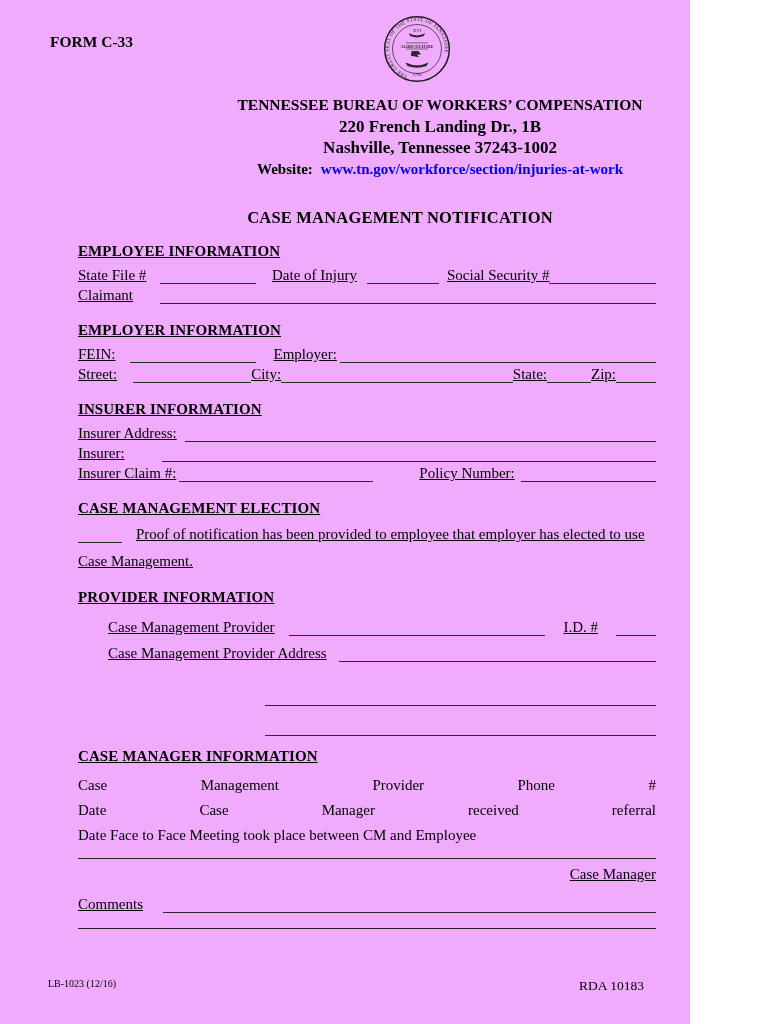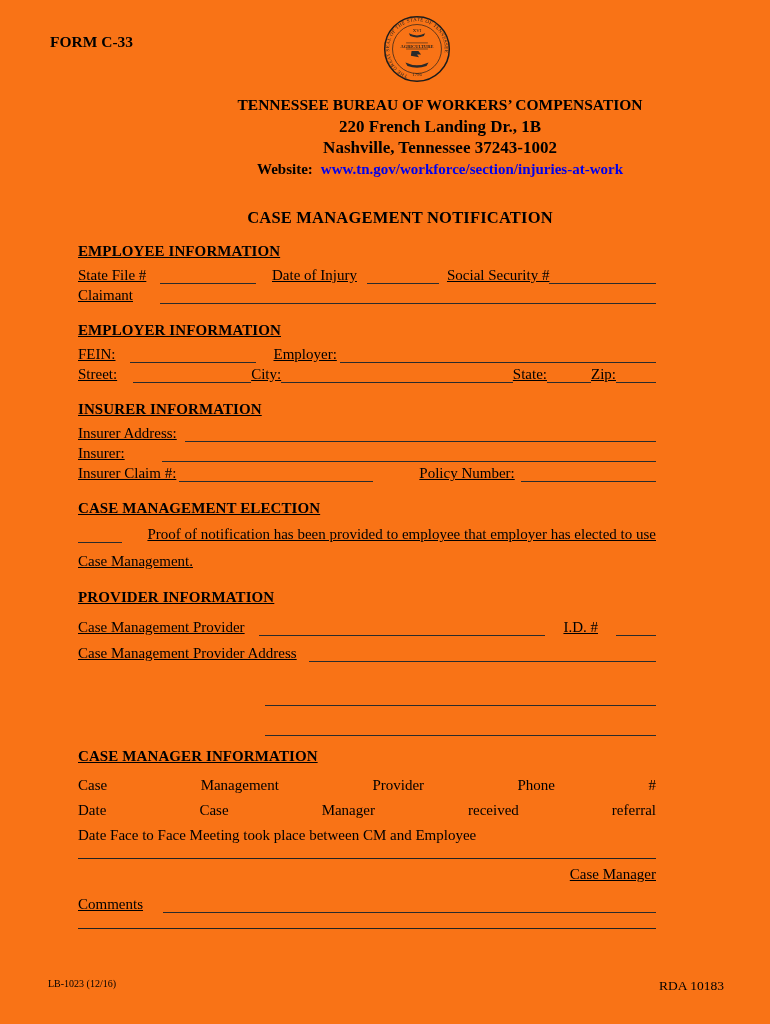--- a/index.html
+++ b/index.html
@@ -1,21 +1,21 @@
 <!DOCTYPE html>
 <html><head>
 <meta charset="utf-8">
 <style>
   * { box-sizing: border-box; margin: 0; padding: 0; }
   html, body { background: #ffffff; }
   .page {
     position: relative;
-    width: 770px;
+    width: 690px;
     height: 1024px;
-    background: #f97316;
+    background: #f0abfc;
     font-family: "Liberation Serif", serif;
     color: #000;
     font-size: 15px;
     overflow: hidden;
   }
   .form-number {
     position: absolute;
     left: 50px; top: 33px;
     font-weight: bold;
     font-size: 15.5px;
@@ -63,26 +63,26 @@
   .b { border-bottom: 1px solid #2b2b2b; }
   .grow { flex: 1 1 auto; }
   .lbl { white-space: nowrap; }
 
   .mt18 { margin-top: 18px; }
   .mt19 { margin-top: 19px; }
 
   
   .lbl-col { flex: 0 0 82px; }
   
-  .election-row { height: 22px; justify-content: space-between; }
+  .election-row { height: 22px; }
   .election-blank { flex: 0 0 44px; }
   .election-text { margin-left: 14px; white-space: nowrap; }
   .election-cont { margin-top: 7px; height: 20px; }
   
-  .prow { height: 26px; }
+  .prow { height: 26px; margin-left: 30px; }
   .lineonly { height: 30px; display: flex; }
   .lineonly .b { margin-left: 187px; flex: 1 1 auto; }
   
   .spread { display: flex; justify-content: space-between; height: 25px; align-items: flex-end; }
   .plain-row { height: 25px; display: flex; align-items: flex-end; }
   .hr { border-bottom: 1.6px solid #222; height: 0; }
   .footer-left  { position: absolute; left: 48px;  top: 978px; font-size: 10px; }
   .footer-right { position: absolute; right: 46px; top: 978px; font-size: 13.5px; }
   svg text { font-family: "Liberation Serif", serif; fill: #1f1f1f; }
 </style>

